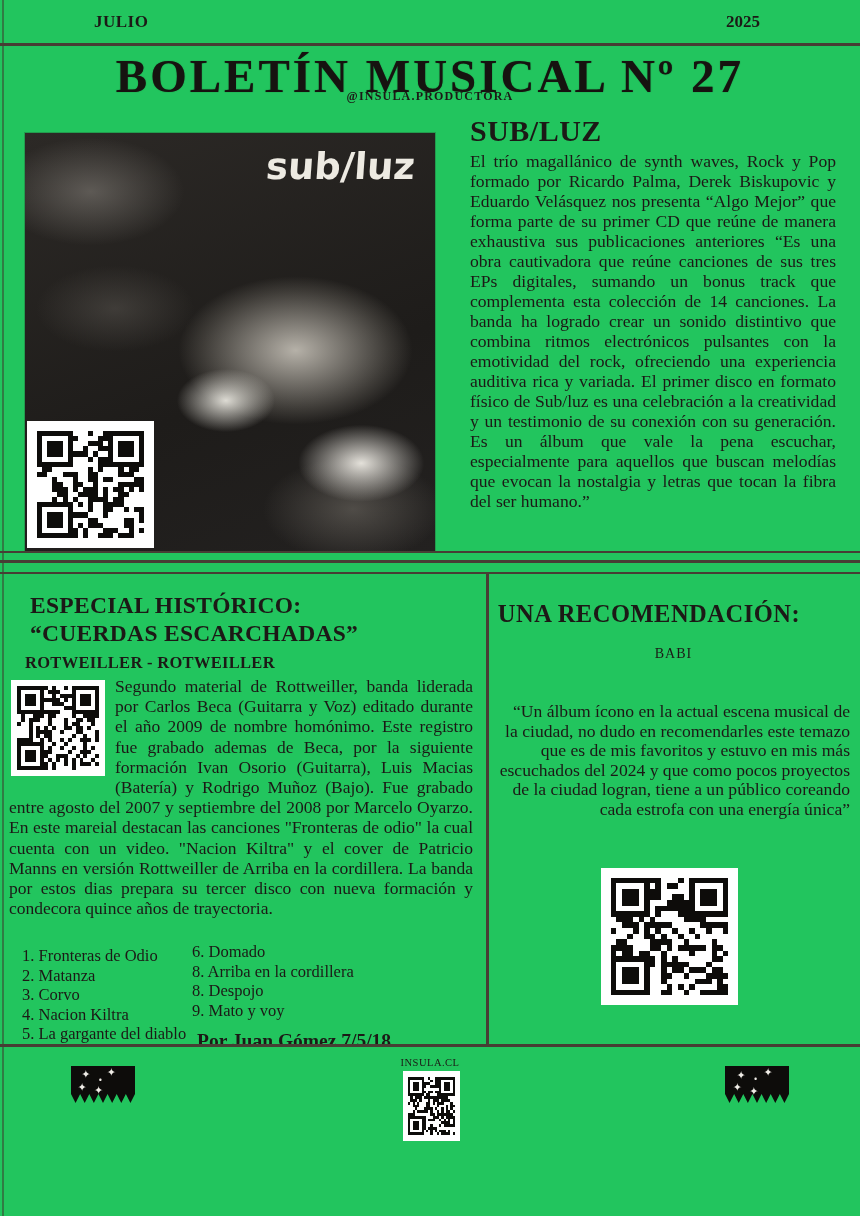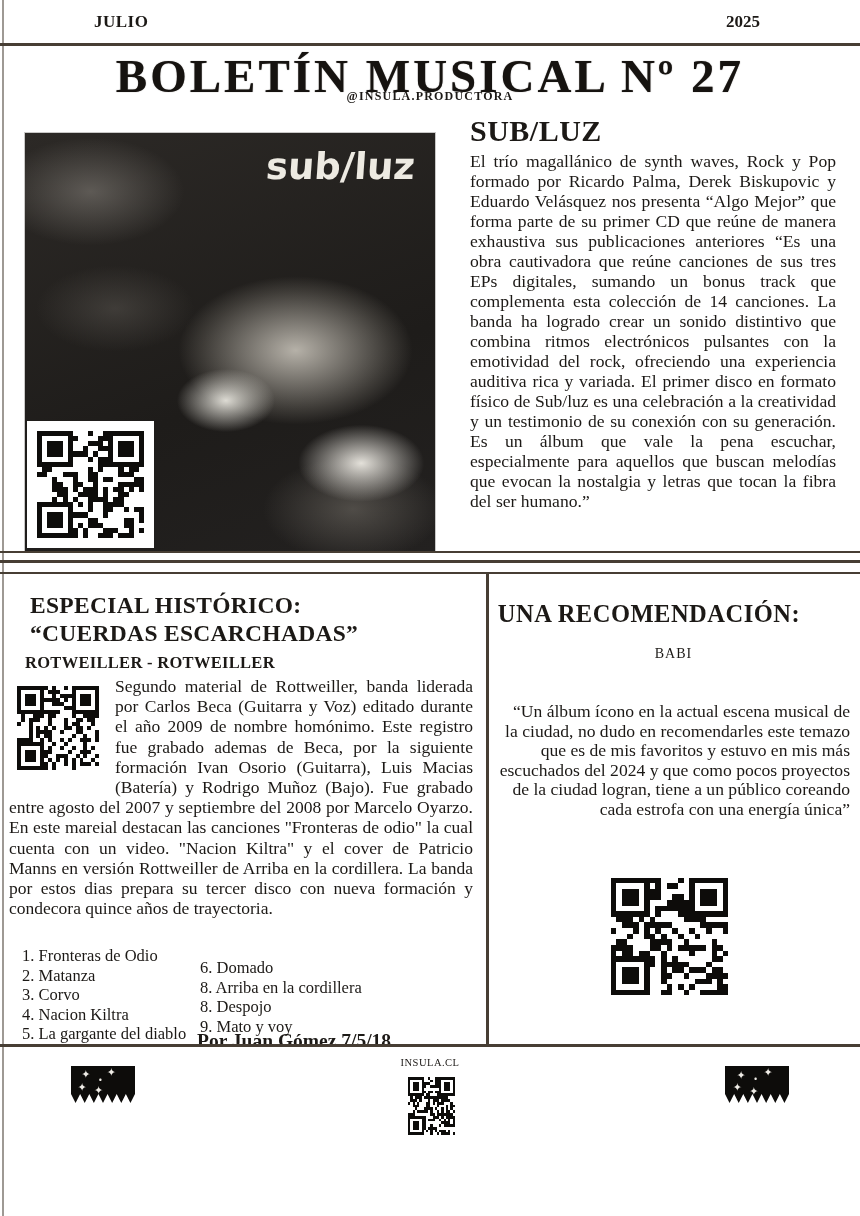--- a/index.html
+++ b/index.html
@@ -1,16 +1,16 @@
 <!DOCTYPE html>
 <html><head>
 <meta charset="utf-8">
 <style>
   html,body{margin:0;padding:0;background:#b8b5af;}
-  #page{position:relative;width:860px;height:1216px;margin:0 auto;background:#ffffff;
+  #page{position:relative;width:860px;height:1216px;margin:0 auto;background:#22c55e;
         font-family:"Liberation Serif",serif;color:#1c1916;overflow:hidden;}
   .abs{position:absolute;}
   .rule{position:absolute;left:0;right:0;background:#473e34;}
   .edge-line{position:absolute;left:2px;top:0;width:2px;height:100%;background:rgba(62,52,42,.5);}
 
   
   .hdr-month{left:94px;top:12px;font-size:17px;font-weight:bold;letter-spacing:.5px;}
   .hdr-brand{left:0;right:0;top:8px;text-align:center;font-size:21px;font-weight:bold;letter-spacing:1px;}
   .hdr-year{right:100px;top:12px;font-size:17px;font-weight:bold;}
   .rule-top{top:43px;height:3px;}
@@ -46,21 +46,21 @@
 
   
   .hist-h{left:30px;top:591px;font-size:23.5px;font-weight:bold;line-height:28px;letter-spacing:.3px;}
   .hist-sub{left:25px;top:653px;font-size:16.5px;font-weight:bold;letter-spacing:.3px;}
   .hist-body{left:9px;top:676px;width:464px;font-size:17.5px;line-height:20.2px;
              text-align:justify;text-justify:inter-word;}
   .hist-qr{float:left;width:94px;height:96px;margin:4px 10px 2px 2px;background:#fff;padding:2px;box-sizing:border-box;}
   .tracks{font-size:16.5px;line-height:19.5px;}
   .tracks div{white-space:nowrap;}
   .tracks-1{left:22px;top:946px;}
-  .tracks-2{left:200px;top:942px;margin-top:16px;}
+  .tracks-2{left:192px;top:942px;}
   .byline{left:197px;top:1006px;font-size:19.5px;font-weight:bold;margin-top:24px;}
 
   
   .rec-heading{left:487px;width:324px;top:600px;text-align:center;font-size:24.5px;font-weight:bold;letter-spacing:.5px;}
   .rec-name{left:487px;width:373px;top:646px;text-align:center;font-size:14px;letter-spacing:1px;}
   .rec-role{left:487px;width:373px;top:661px;text-align:center;font-size:19px;font-weight:bold;}
   .rec-quote{left:497px;width:353px;top:702px;text-align:right;font-size:17.6px;line-height:19.6px;}
   .rec-qr{left:601px;top:868px;width:137px;height:137px;background:#fff;padding:4px;box-sizing:border-box;}
 
   

